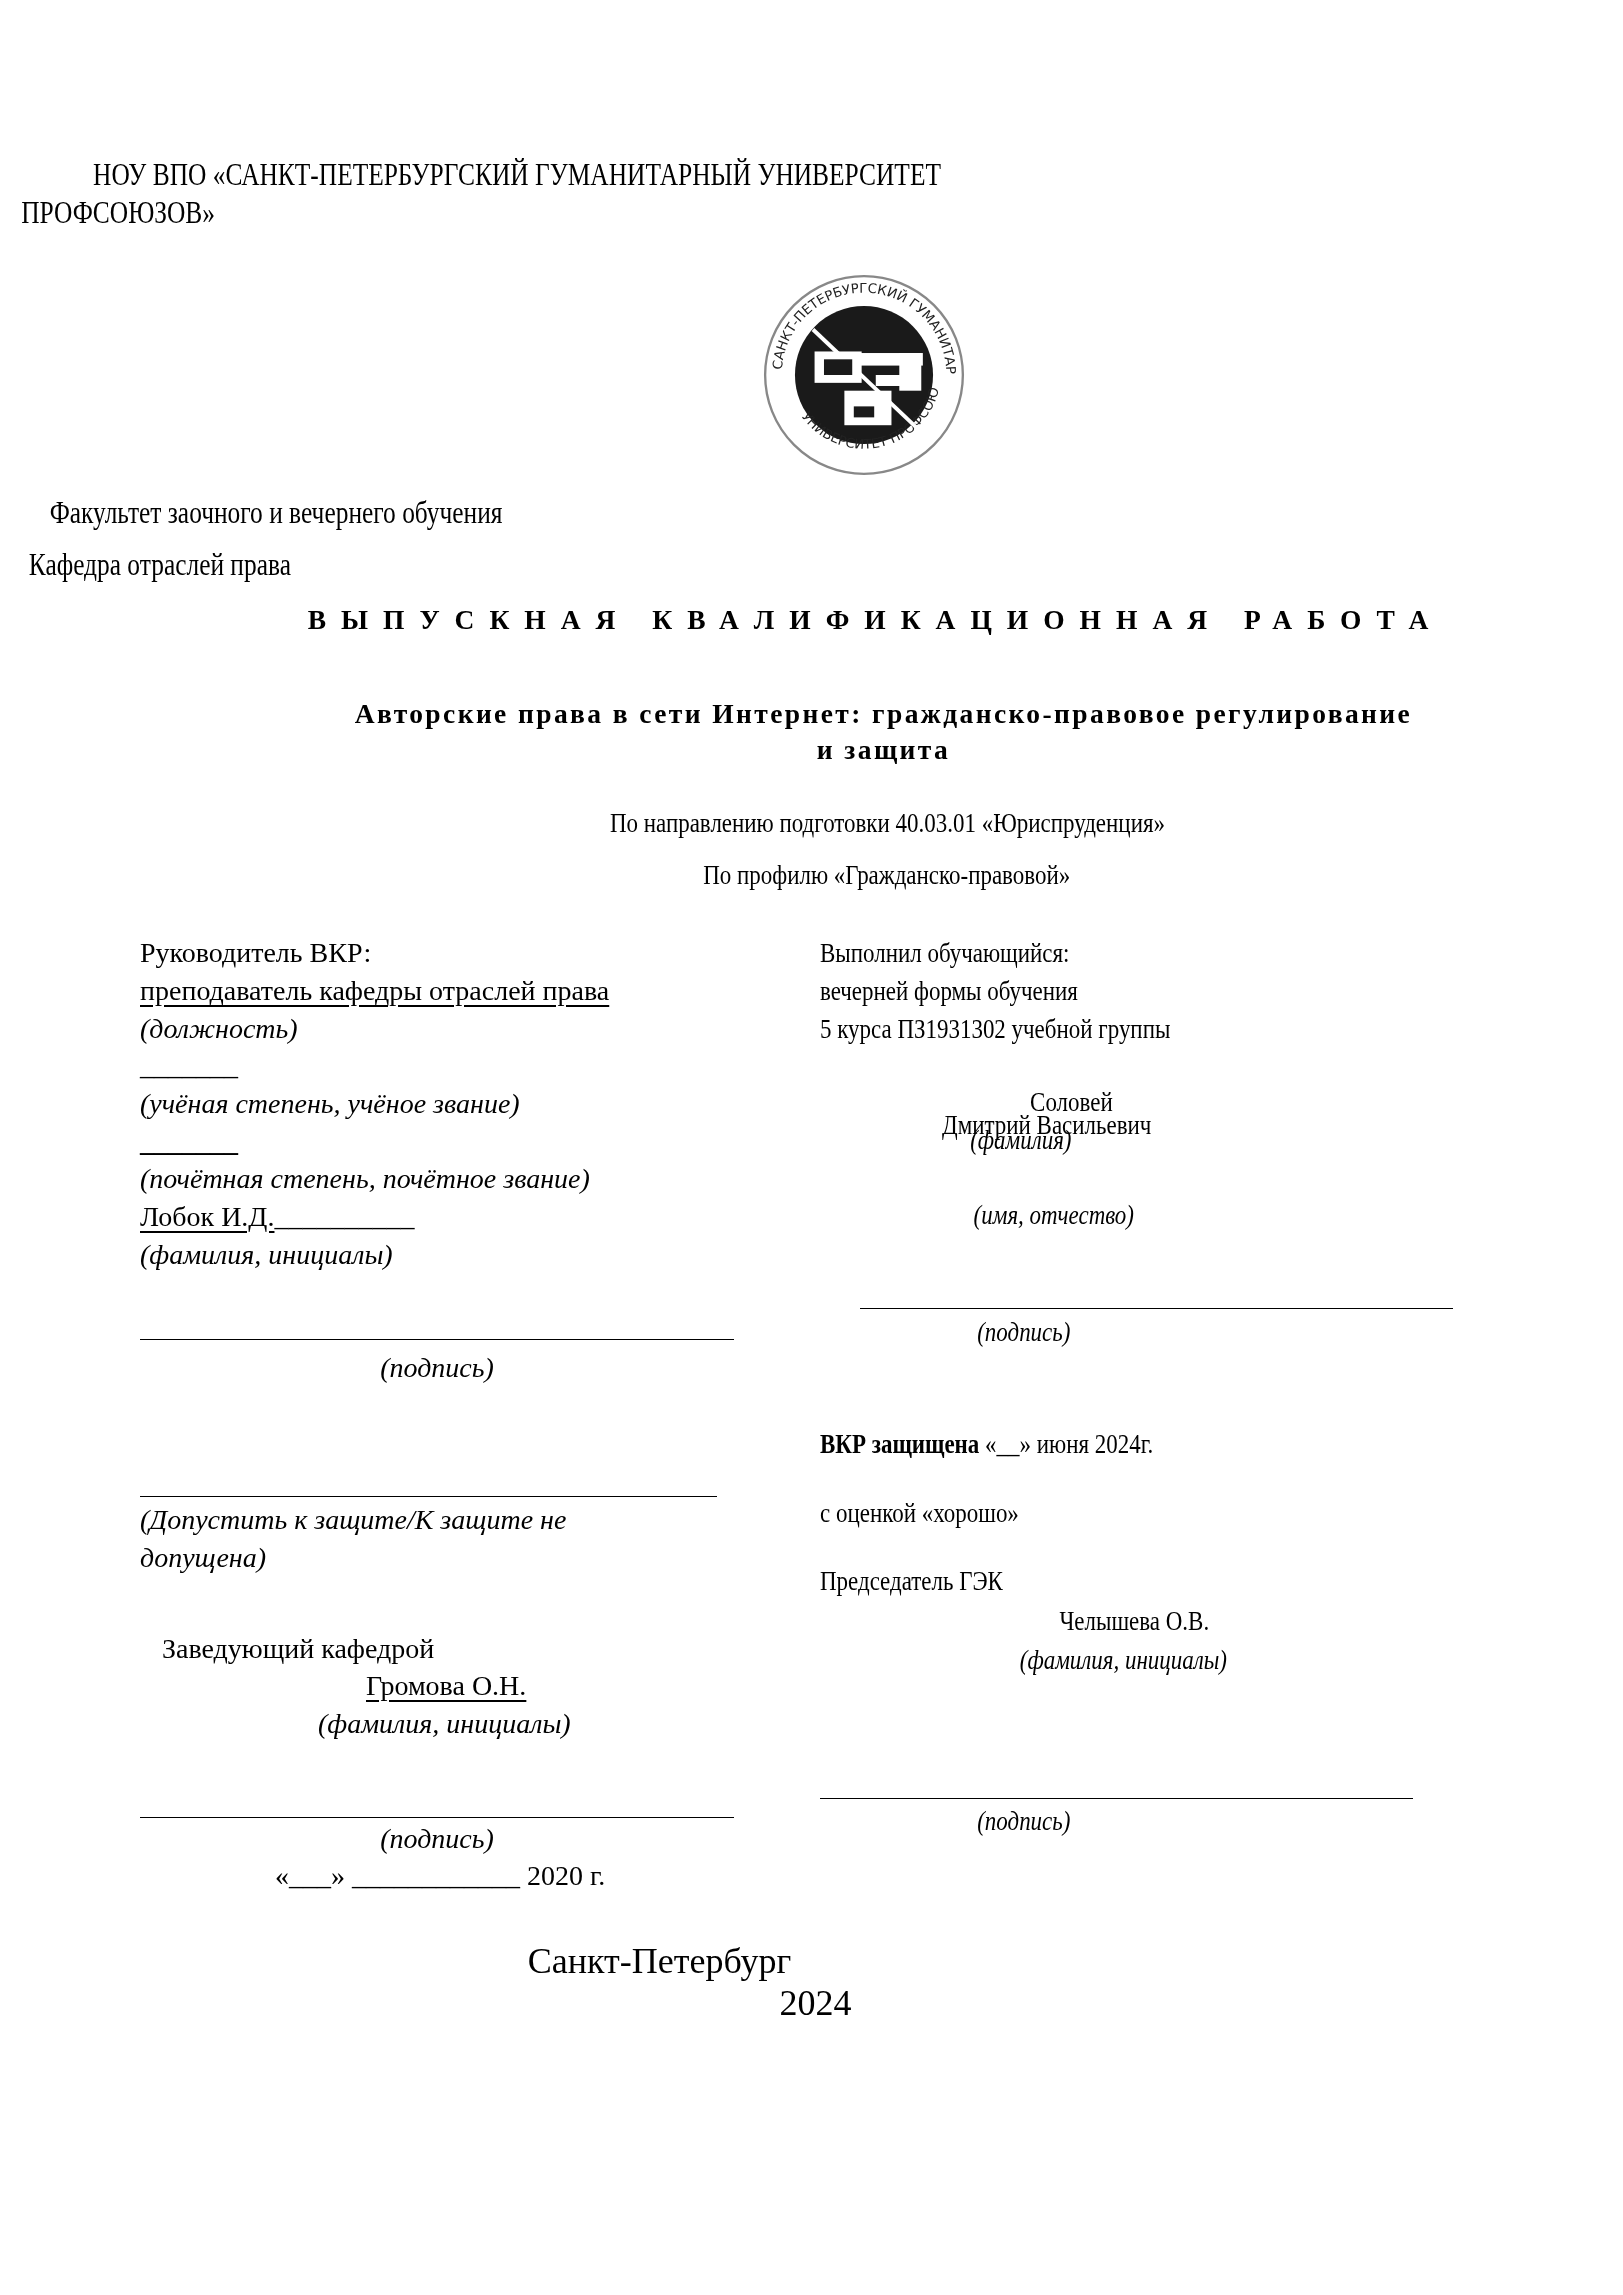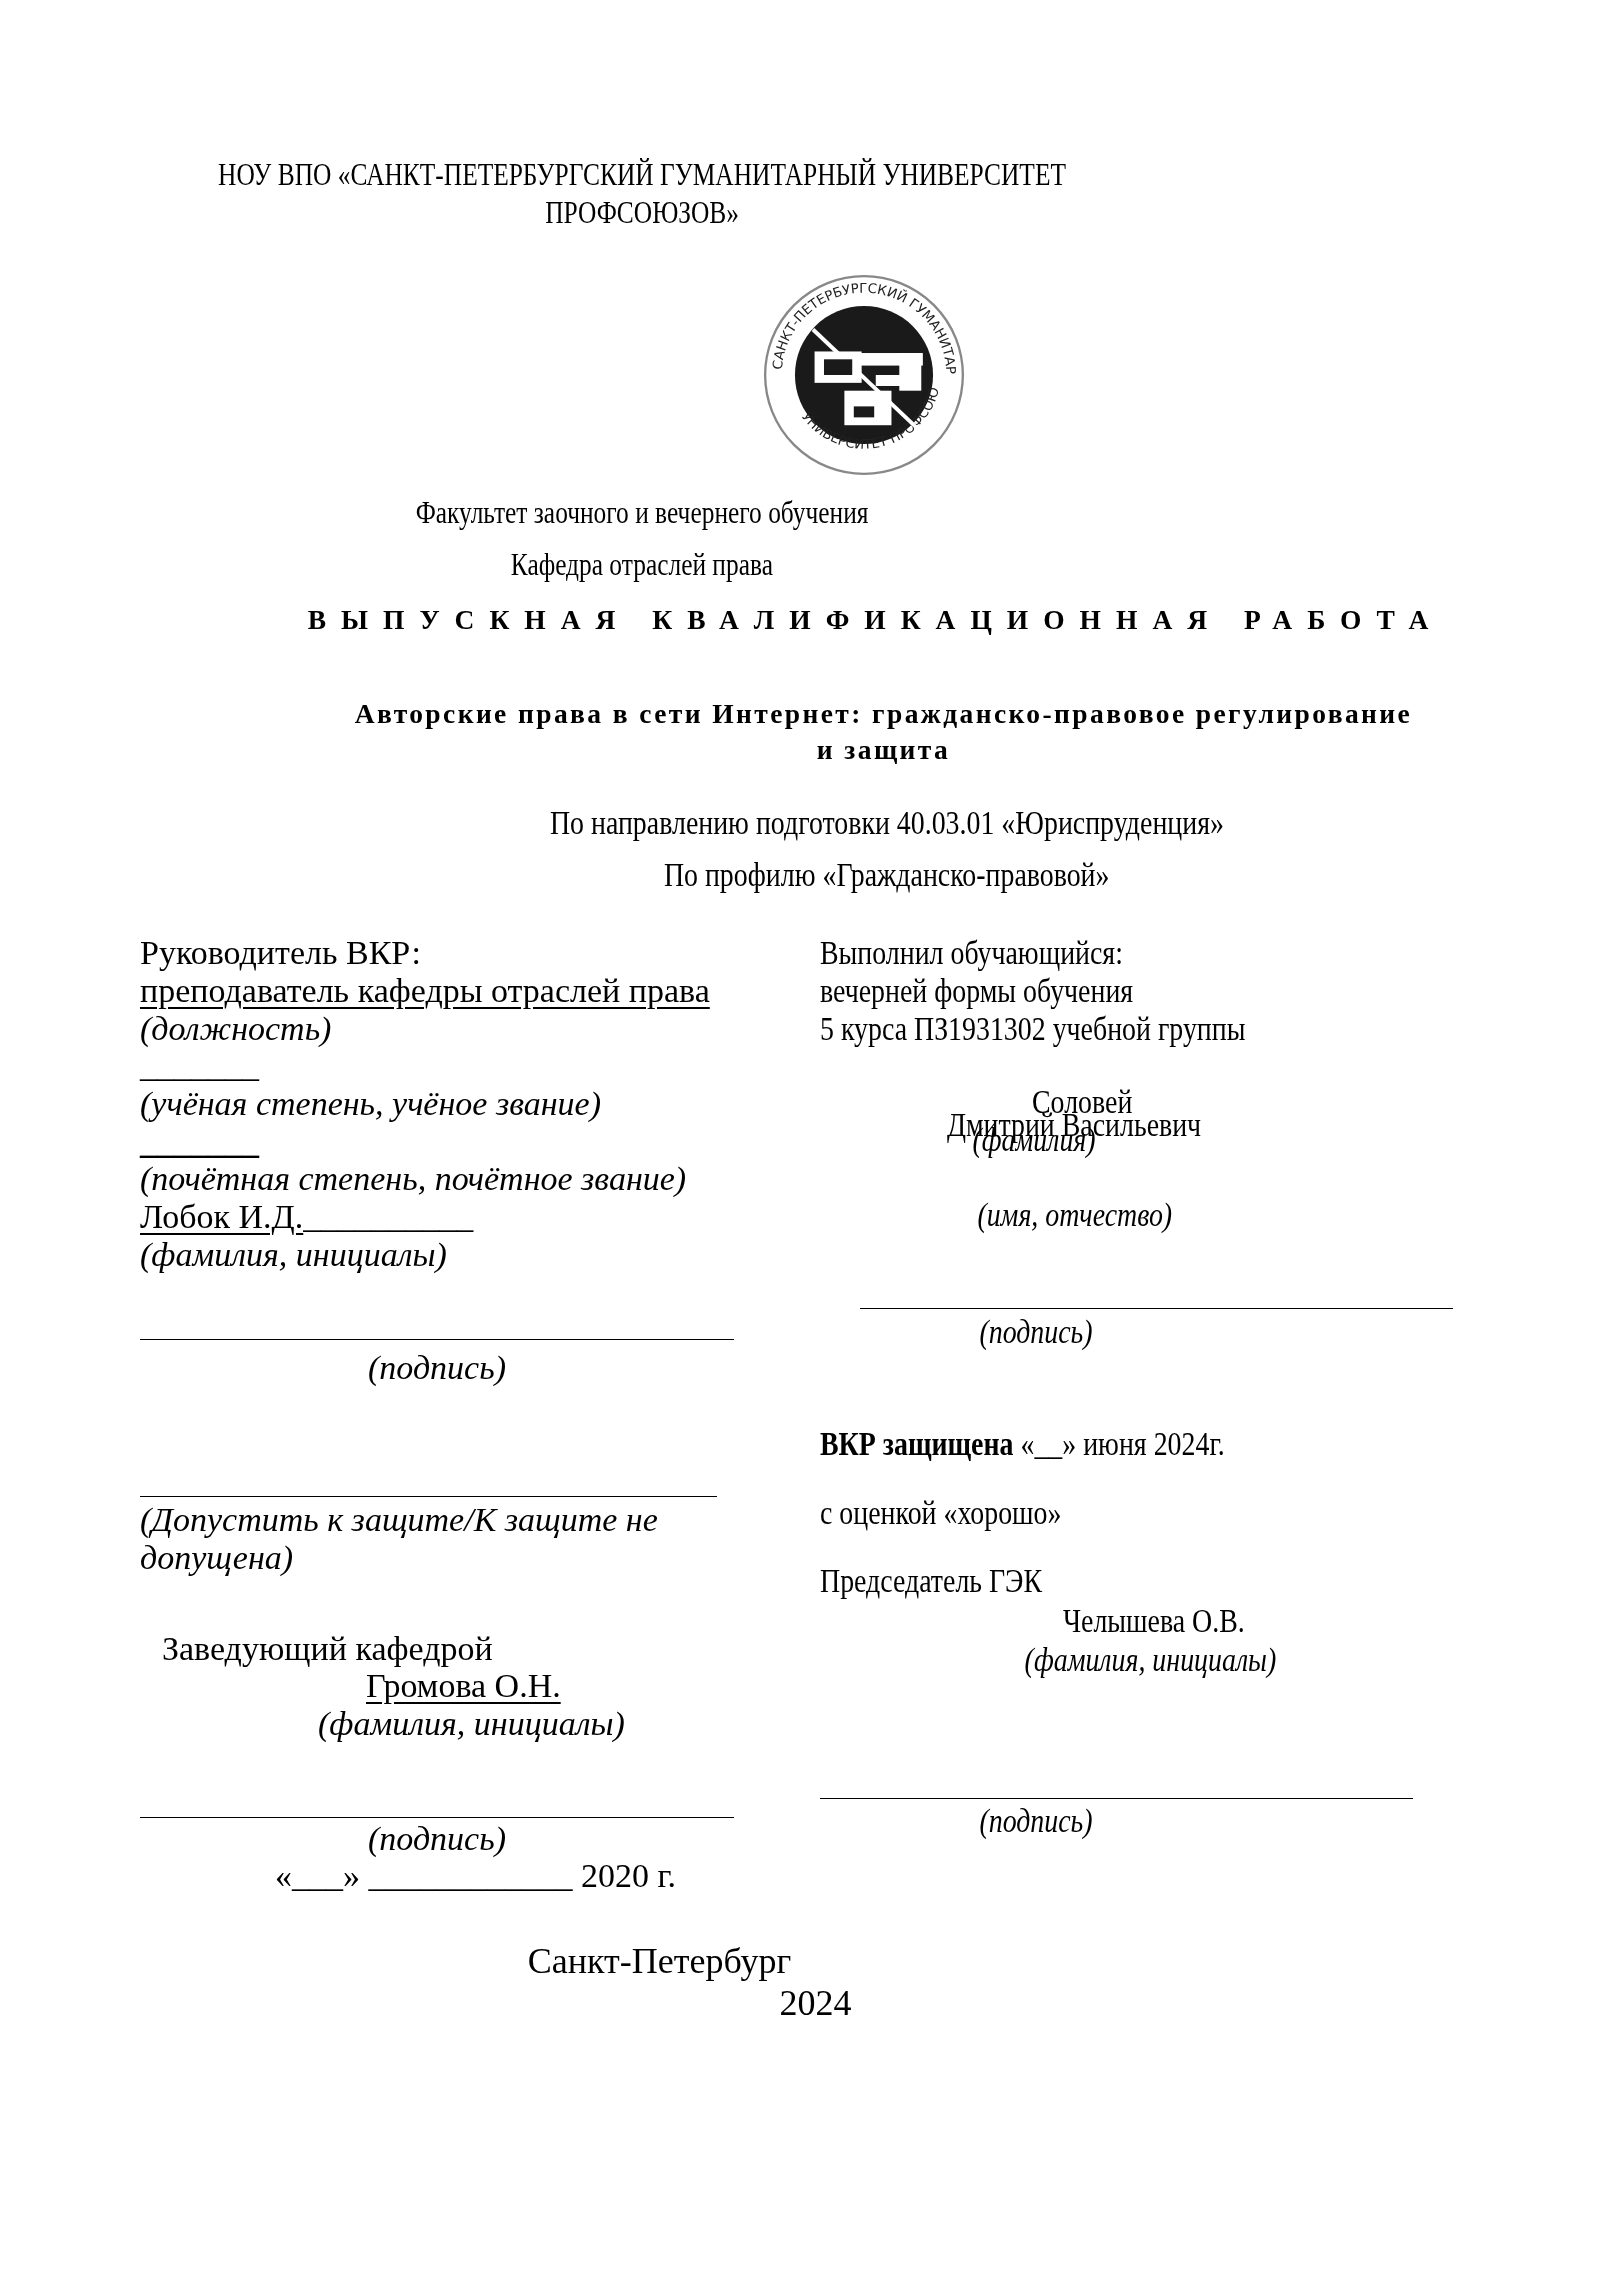--- a/index.html
+++ b/index.html
@@ -1,24 +1,24 @@
 <!DOCTYPE html>
 <html style="font-size:12.6px"><head>
 <meta charset="utf-8">
 <style>
   html, body { margin:0; padding:0; background:#ffffff; }
   body { width:1623px; height:2295px; position:relative; overflow:hidden;
          font-family:"Liberation Serif", "DejaVu Serif", serif; color:#000; }
   .abs { position:absolute; white-space:nowrap; }
-  .t { font-size:34px; line-height:38px; }
+  .t { font-size:28px; line-height:38px; }
   .it { font-style:italic; }
   .u { text-decoration:underline; text-underline-offset:4.7px; text-decoration-thickness:1.6px; }
   .center { text-align:center; }
   .condensed { transform:scaleX(0.82); transform-origin:center; display:inline-block; }
-  .hdr { left:0; width:1284px; text-align:center; font-size:31px; line-height:39px; }
+  .hdr { left:0; width:1284px; font-size:31px; line-height:39px; }
   .spaced { letter-spacing:15px; font-weight:bold; font-size:27.5px; }
   .subt { font-weight:bold; font-size:27.5px; letter-spacing:2.4px; line-height:36px; }
   .line { position:absolute; height:0; border-top:1.6px solid #000; }
   .logo { position:absolute; left:758px; top:273px; width:212px; height:204px; }
 </style>
 </head>
 <body>
 
 <div class="abs hdr" style="top:155px;">
   <span class="condensed">НОУ ВПО «САНКТ-ПЕТЕРБУРГСКИЙ ГУМАНИТАРНЫЙ УНИВЕРСИТЕТ</span>

